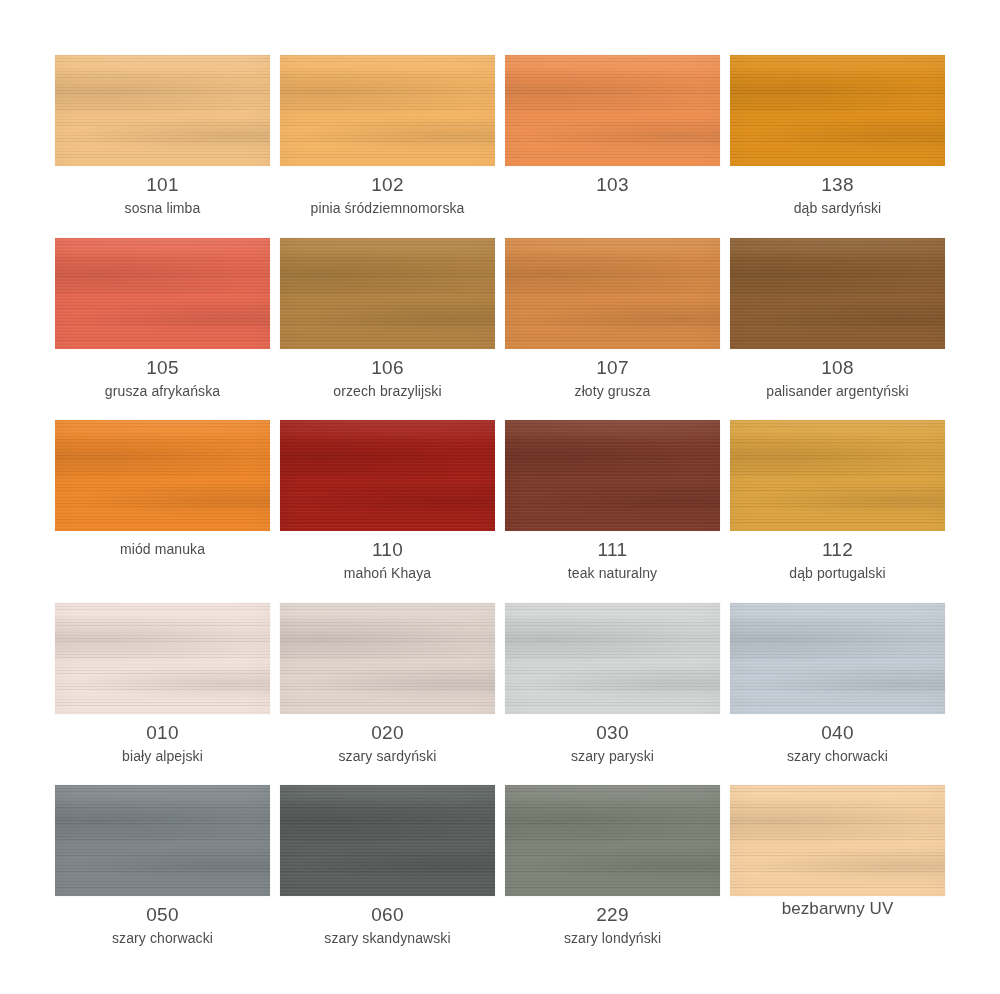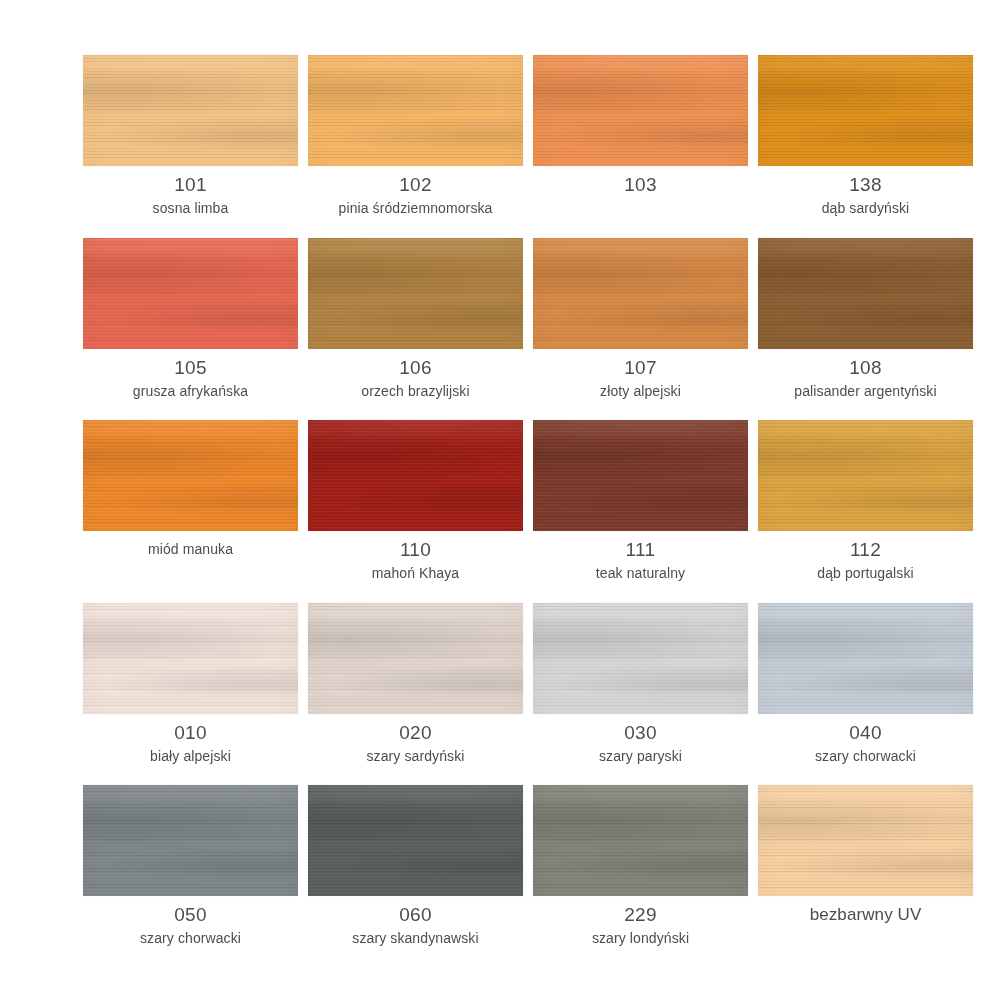--- a/index.html
+++ b/index.html
@@ -11,21 +11,20 @@
     font-family: "Liberation Sans", sans-serif;
     overflow: hidden;
   }
 
   #palette-board {
     position: relative;
     width: 873px;
     height: 994px;
     background: #ffffff;
     padding: 55px 55px 0 55px;
-    margin-left: 28px;
   }
 
   .swatch-grid {
     display: grid;
     grid-template-columns: repeat(4, 215px);
     column-gap: 10px;
     row-gap: 0px;
     grid-auto-rows: 182.5px;
     width: 890px;
   }
@@ -92,21 +91,21 @@
   }
 
   .swatch-name {
     display: block;
     font-size: 14px;
     line-height: 23px;
     letter-spacing: 0.1px;
     color: #4d4d4d;
     white-space: nowrap;
   }
-  .swatch-cell.single-line .swatch-caption { top: 118px; }
+  .swatch-cell.single-line .swatch-caption { top: 112px; }
   .swatch-cell.single-line .swatch-name { font-size: 17px; }
 </style>
 </head>
 <body>
 
 <div id="palette-board">
   <div class="swatch-grid">
       <div class="swatch-cell">
         <div class="swatch-chip" style="background-color: rgb(242, 193, 131); filter: saturate(1);"></div>
         <div class="swatch-caption">
@@ -145,21 +144,21 @@
         <div class="swatch-chip" style="background-color: rgb(176, 129, 65);"></div>
         <div class="swatch-caption">
           <span class="swatch-code">106</span>
           <span class="swatch-name">orzech brazylijski</span>
         </div>
       </div>
       <div class="swatch-cell">
         <div class="swatch-chip" style="background-color: rgb(214, 136, 68);"></div>
         <div class="swatch-caption">
           <span class="swatch-code">107</span>
-          <span class="swatch-name">złoty alpejski</span>
+          <span class="swatch-name">złoty grusza</span>
         </div>
       </div>
       <div class="swatch-cell">
         <div class="swatch-chip" style="background-color: rgb(138, 94, 51); filter: saturate(1.02) contrast(1.02);"></div>
         <div class="swatch-caption">
           <span class="swatch-code">108</span>
           <span class="swatch-name">palisander argentyński</span>
         </div>
       </div>
       <div class="swatch-cell">

